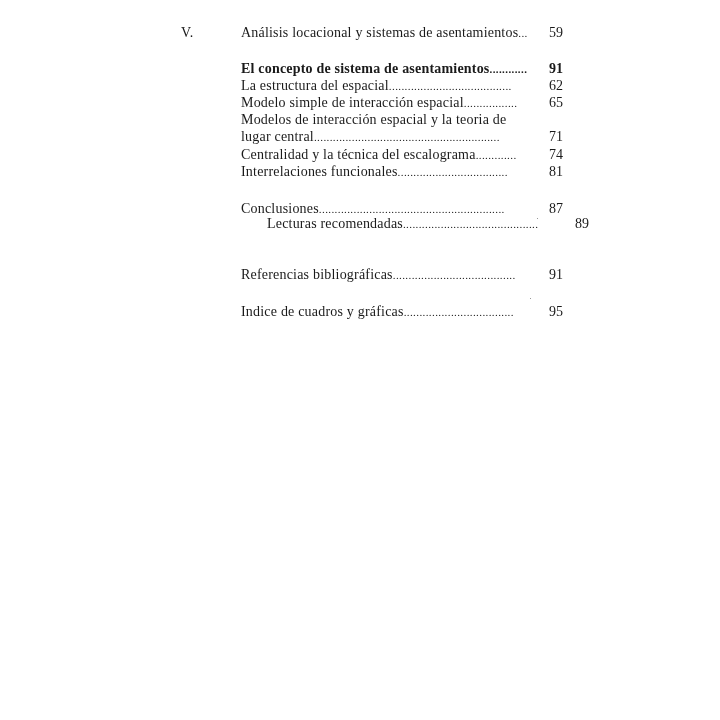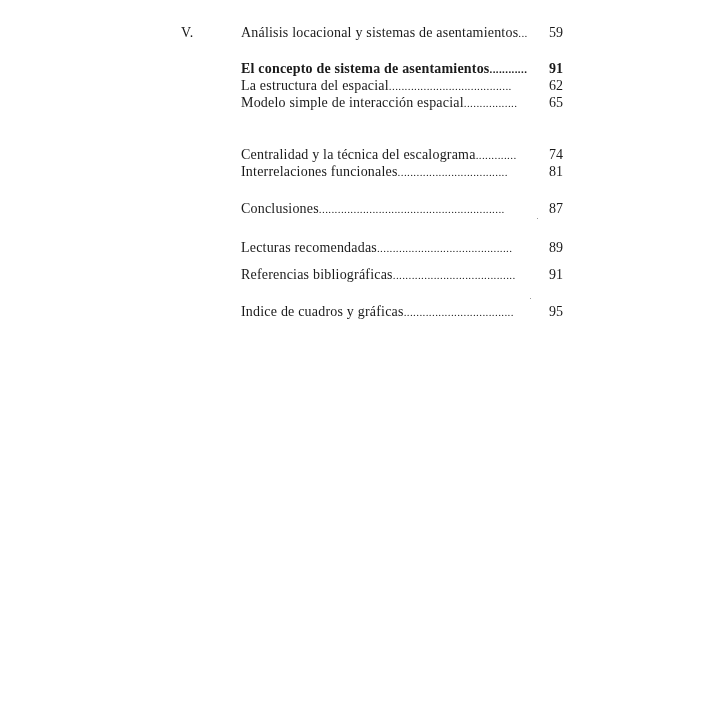--- a/index.html
+++ b/index.html
@@ -98,37 +98,44 @@
   <div class="entry" style="top:77px;">
     <span class="title">La estructura del espacial</span><span class="dots">.......................................</span>
     <span class="page">62</span>
   </div>
 
   <div class="entry" style="top:94px;">
     <span class="title">Modelo simple de interacción espacial</span><span class="dots">.................</span>
     <span class="page">65</span>
   </div>
 
+  <div class="entry multiline" style="top:111px;">
+    <span class="line1">Modelos de interacción espacial y la teoria de</span>
+    <span class="line2">
+      <span class="title">lugar central</span><span class="dots">...........................................................</span>
+      <span class="page">71</span>
+    </span>
+  </div>
 
   <div class="entry" style="top:146px;">
     <span class="title">Centralidad y la técnica del escalograma</span><span class="dots">.............</span>
     <span class="page">74</span>
   </div>
 
   <div class="entry" style="top:163px;">
     <span class="title">Interrelaciones funcionales</span><span class="dots">...................................</span>
     <span class="page">81</span>
   </div>
 
   <div class="entry" style="top:200px;">
     <span class="title">Conclusiones</span><span class="dots">...........................................................</span>
     <span class="page">87</span>
   </div>
 
-  <div class="entry" style="top:239px;">
+  <div class="entry" style="top:215px;margin-left:26px;">
     <span class="title">Lecturas recomendadas</span><span class="dots">...........................................</span>
     <span class="page">89</span>
   </div>
 
   <div class="entry" style="top:266px;">
     <span class="title">Referencias bibliográficas</span><span class="dots">.......................................</span>
     <span class="page">91</span>
   </div>
 
   <div class="entry" style="top:303px;">

